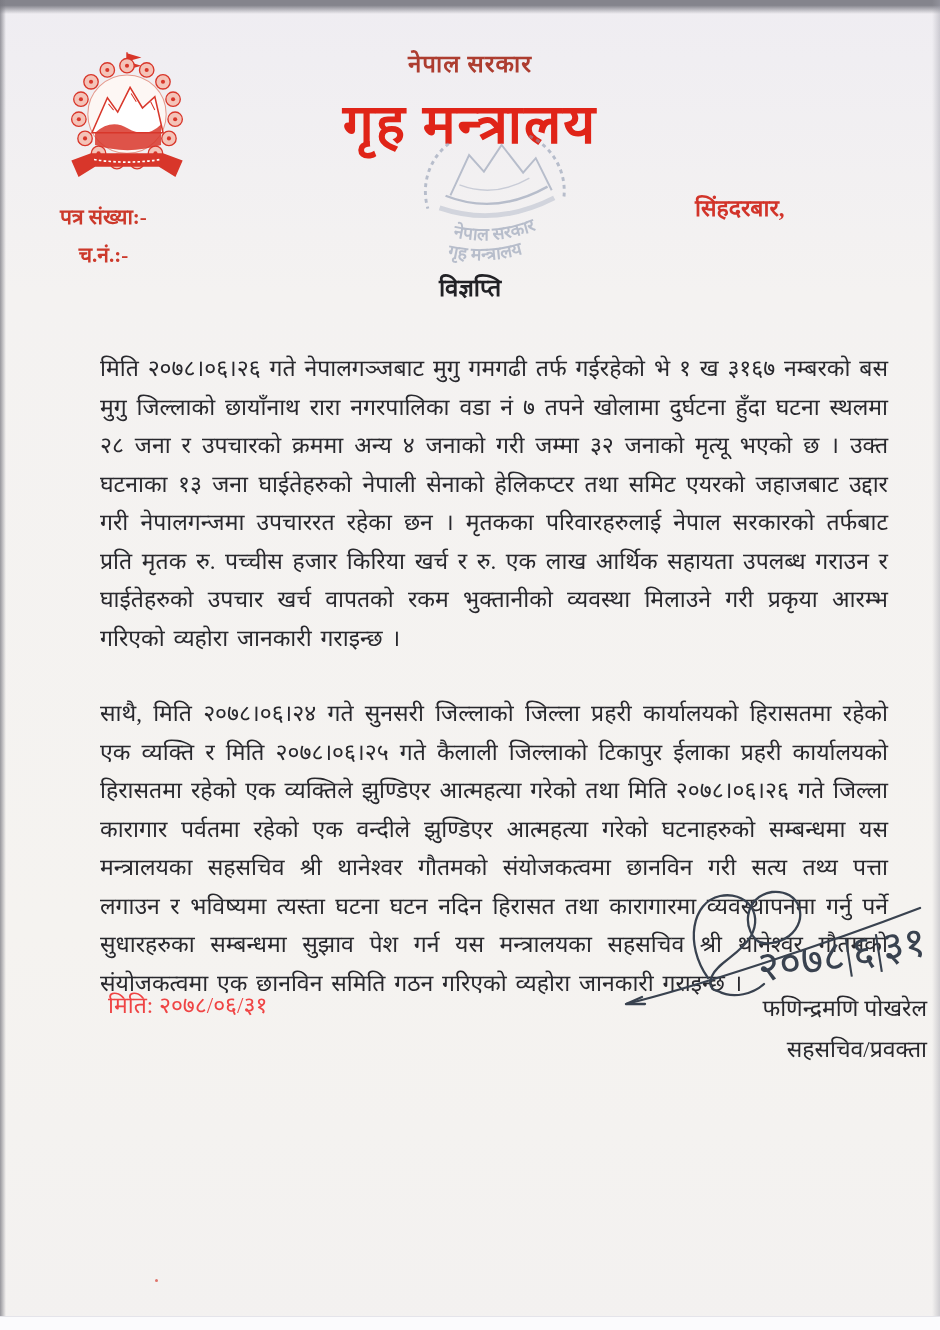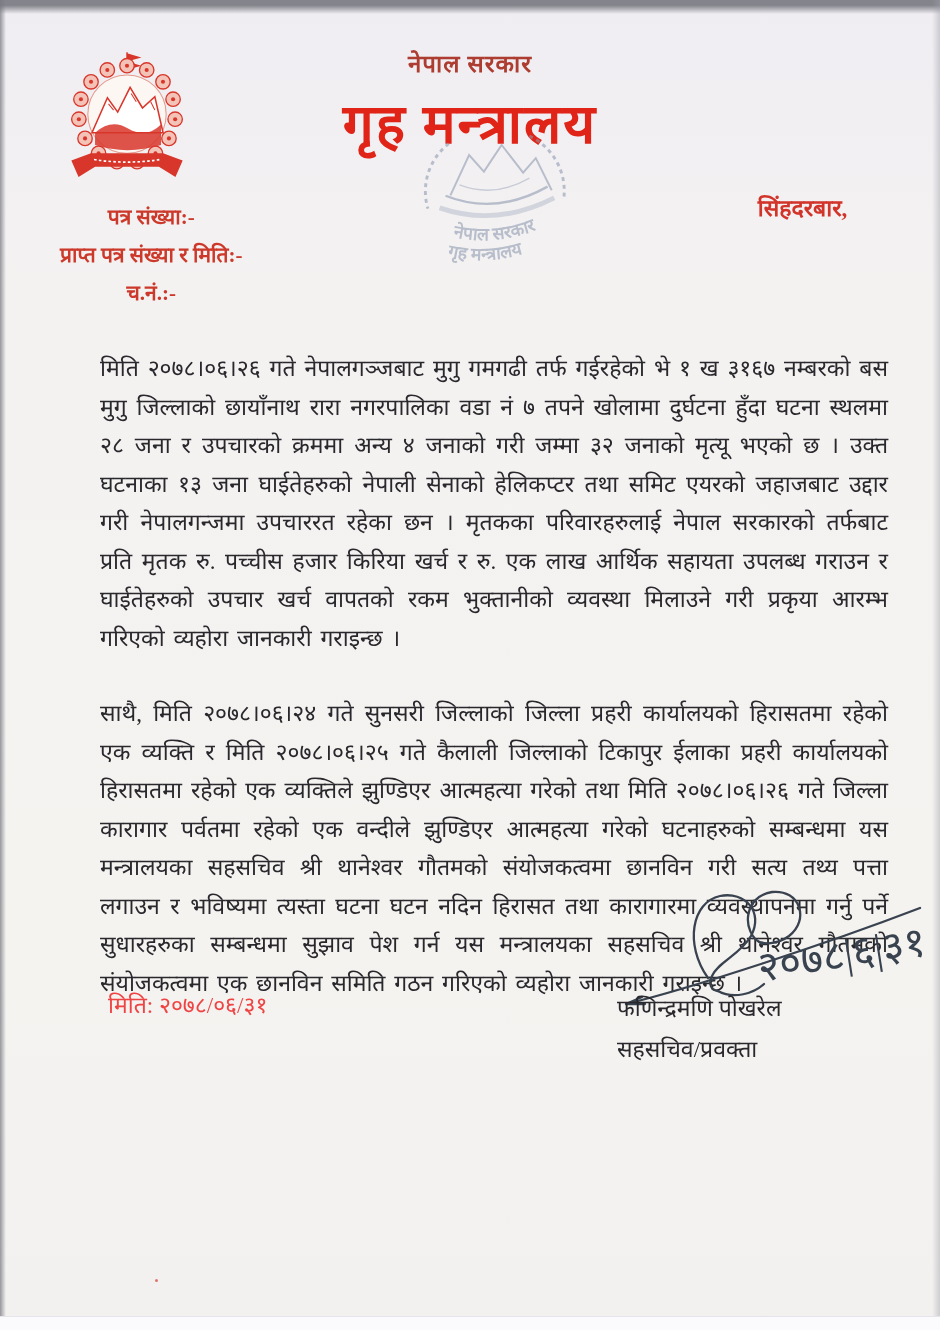--- a/index.html
+++ b/index.html
@@ -25,37 +25,37 @@
                font-size:24px; font-weight:bold; color:#ad3d30; letter-spacing:1px; }
   .ministry-title { position:absolute; top:84px; left:0; width:100%; text-align:center;
                font-size:55px; font-weight:bold; color:#e02418; letter-spacing:2px; }
   .emblem { position:absolute; left:60px; top:50px; width:134px; height:150px; }
   .stamp  { position:absolute; left:392px; top:126px; width:206px; height:156px;
             opacity:.58; transform:rotate(-4deg); }
 
   
   .meta-left { position:absolute; left:60px; top:198px; color:#cc392b; font-weight:bold;
                font-size:21px; line-height:38px;text-align:center; }
-  .addr-right { position:absolute; right:30px; top:190px; width:215px; text-align:center;
+  .addr-right { position:absolute; right:30px; top:190px; width:215px; 
                color:#d2342a; font-weight:bold; font-size:23px; line-height:37px; }
 
   .subject { position:absolute; top:270px; left:0; width:100%; text-align:center;
              font-size:24px; font-weight:600; color:#222226; }
 
   
   .letter-body { position:absolute; left:100px; top:322px; width:788px;
                  font-size:23px; line-height:38.5px; color:#28282d;
                  text-align:justify; word-spacing:3px;margin-top:28px; }
   .letter-body p { margin:0 0 37px 0; }
 
   
   .date-line { position:absolute; left:108px; top:988px; font-size:23px; color:#ef4444; }
   .signature-block { position:absolute; left:612px; top:880px; width:322px; }
   .signature-scrawl { position:absolute; left:0; top:0; width:322px; height:140px; }
-  .signer { position:absolute; left:5px; top:108px; width:310px; text-align:left;
+  .signer { position:absolute; left:5px; top:108px; width:310px; text-align:right;
             font-size:23px; line-height:41px; color:#28282d; }
   .speck { position:absolute; width:3px; height:3px; border-radius:50%; background:#d8544a; opacity:.8; }
 </style>
 </head>
 <body>
 
 <div class="page">
 
   <div class="edge-top"></div>
   <div class="edge-left"></div>
@@ -132,28 +132,28 @@
     <text font-size="18" font-weight="bold" fill="#8d99b0">
       <textPath href="#stampArc1" startOffset="14%">नेपाल सरकार</textPath>
     </text>
     <text font-size="18" font-weight="bold" fill="#8d99b0">
       <textPath href="#stampArc2" startOffset="12%">गृह मन्त्रालय</textPath>
     </text>
   </svg>
 
   <div class="meta-left">
     <div>पत्र संख्या:-</div>
-    <div>प्राप्त पत्र संख्या र मिति:-</div>
     <div>च.नं.:-</div>
   </div>
 
   <div class="addr-right">
     <div>सिंहदरबार,</div>
   </div>
 
+  <div class="subject">विज्ञप्ति</div>
 
   <div class="letter-body">
     <p>मिति २०७८।०६।२६ गते नेपालगञ्जबाट मुगु गमगढी तर्फ गईरहेको भे १ ख ३१६७ नम्बरको बस मुगु जिल्लाको छायाँनाथ रारा नगरपालिका वडा नं ७ तपने खोलामा दुर्घटना हुँदा घटना स्थलमा २८ जना र उपचारको क्रममा अन्य ४ जनाको गरी जम्मा ३२ जनाको मृत्यू भएको छ । उक्त घटनाका १३ जना घाईतेहरुको नेपाली सेनाको हेलिकप्टर तथा समिट एयरको जहाजबाट उद्दार गरी नेपालगन्जमा उपचाररत रहेका छन ।  मृतकका परिवारहरुलाई नेपाल सरकारको तर्फबाट प्रति मृतक रु. पच्चीस हजार किरिया खर्च र रु. एक लाख आर्थिक सहायता उपलब्ध गराउन र घाईतेहरुको उपचार खर्च वापतको रकम भुक्तानीको व्यवस्था मिलाउने गरी प्रकृया आरम्भ गरिएको व्यहोरा जानकारी गराइन्छ ।</p>
     <p>साथै, मिति २०७८।०६।२४ गते सुनसरी जिल्लाको जिल्ला प्रहरी कार्यालयको हिरासतमा रहेको एक व्यक्ति र मिति २०७८।०६।२५ गते कैलाली जिल्लाको टिकापुर ईलाका प्रहरी कार्यालयको हिरासतमा रहेको एक व्यक्तिले झुण्डिएर आत्महत्या गरेको तथा मिति २०७८।०६।२६ गते जिल्ला कारागार पर्वतमा रहेको एक वन्दीले झुण्डिएर आत्महत्या गरेको घटनाहरुको सम्बन्धमा यस मन्त्रालयका सहसचिव श्री थानेश्वर गौतमको संयोजकत्वमा छानविन गरी सत्य तथ्य पत्ता लगाउन र भविष्यमा त्यस्ता घटना घटन नदिन हिरासत तथा कारागारमा व्यवस्थापनमा गर्नु पर्ने सुधारहरुका सम्बन्धमा सुझाव पेश गर्न यस मन्त्रालयका सहसचिव श्री थानेश्वर गौतमको संयोजकत्वमा एक छानविन समिति गठन गरिएको व्यहोरा जानकारी गराइन्छ ।</p>
   </div>
 
   <div class="date-line">मिति: २०७८/०६/३१</div>
 
   <div class="signature-block">
     <svg class="signature-scrawl" viewBox="0 0 322 140">

